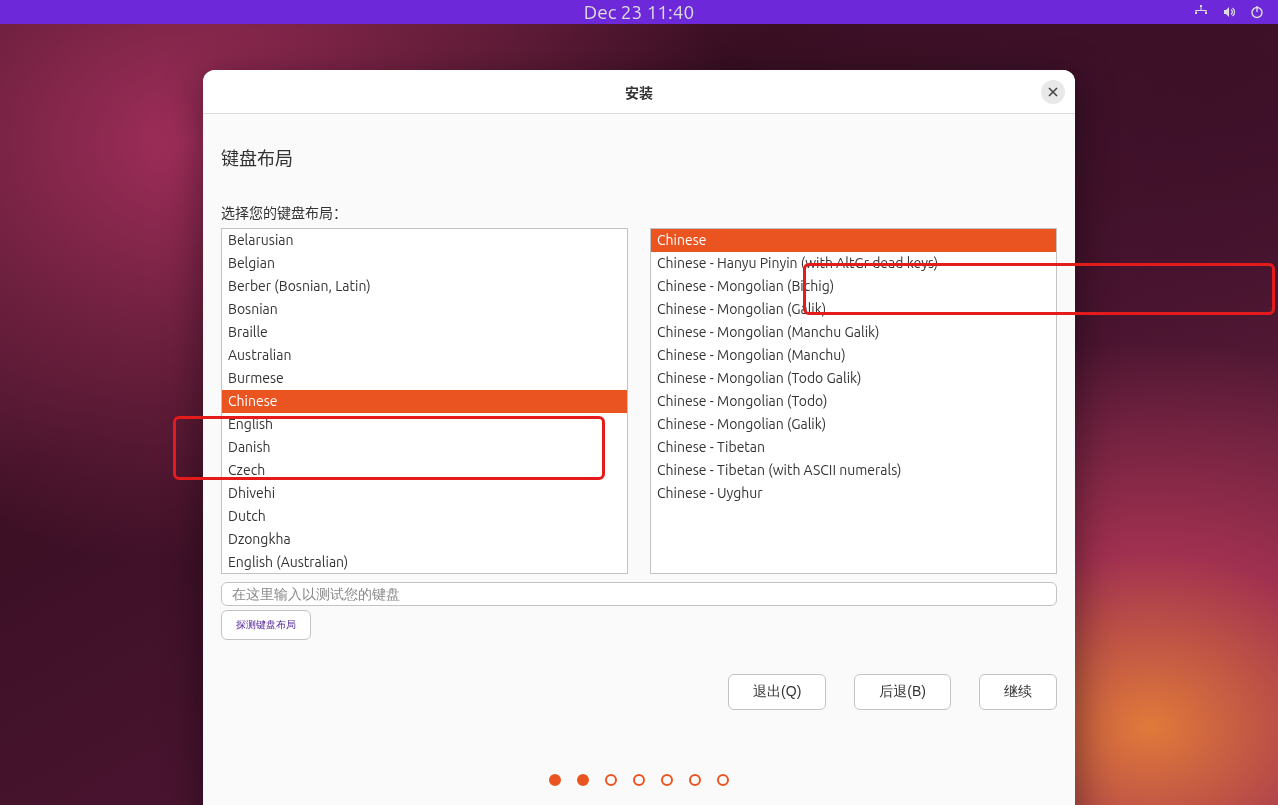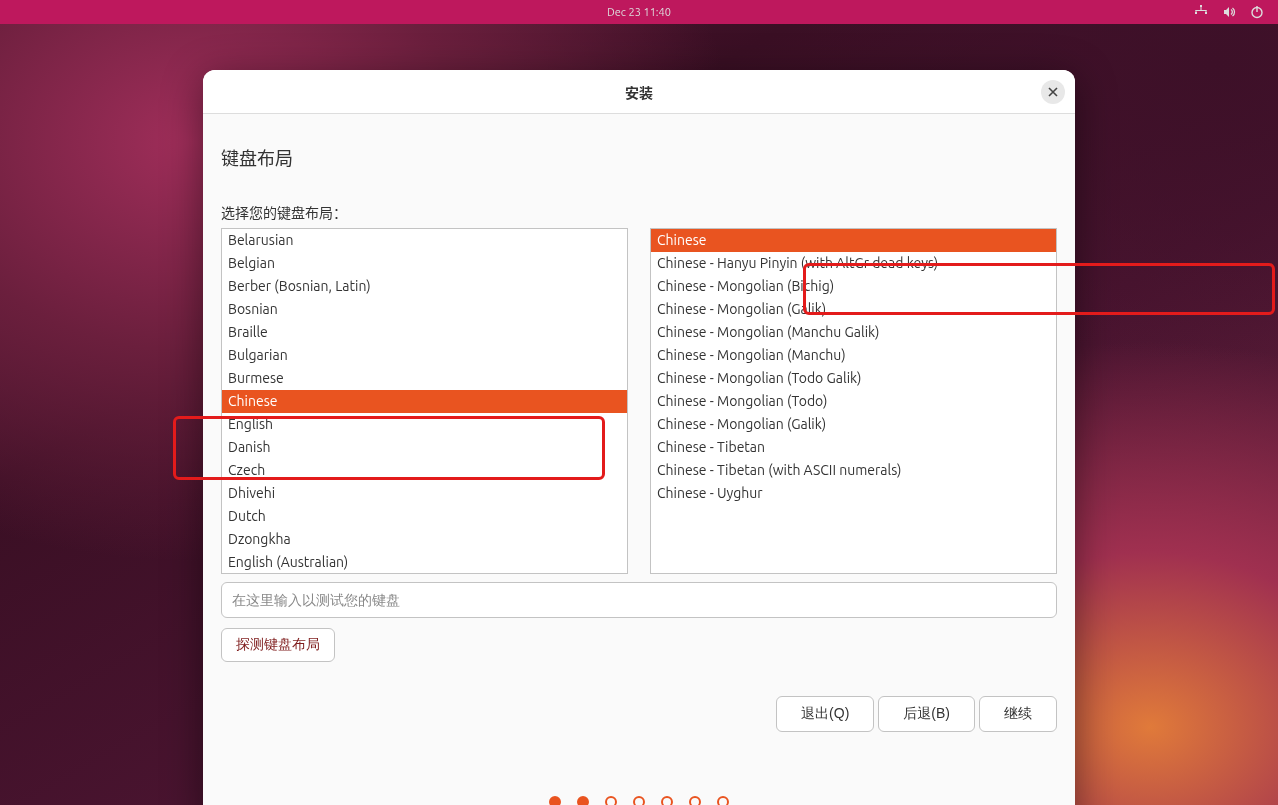--- a/index.html
+++ b/index.html
@@ -1,23 +1,23 @@
 <!DOCTYPE html>
 <html><head>
 <meta charset="utf-8">
 <style>
   * { box-sizing: border-box; }
   html, body { margin: 0; padding: 0; width: 1278px; height: 805px; font-family: "Ubuntu", "Noto Sans CJK SC", sans-serif; }
   body { background: #000; overflow: hidden; }
 
   
   .menubar {
-    width: 100%; height: 24px; background: #be185d; color: #ddd;
+    width: 100%; height: 24px; background: #6d28d9; color: #ddd;
     display: flex; align-items: center; justify-content: center;
-    font-size: 11px; position: relative;
+    font-size: 19px; position: relative;
   }
   .menubar .right-icons {
     position: absolute; right: 14px; top: 0; height: 24px;
     display: flex; align-items: center; gap: 14px;
   }
   .menubar .right-icons span { color: #ddd; display:flex; align-items:center; }
 
   
   .desktop {
     position: absolute; top: 24px; left: 0; width: 1278px; height: 781px;
@@ -53,32 +53,32 @@
   .lists-row { display: flex; gap: 22px; }
   .listbox {
     flex: 1; height: 346px; border: 1px solid #c3c3c3; background: #fff;
     overflow-y: auto; overflow-x: hidden; font-size: 14px; color: #333;
     border-radius: 0;
   }
   .listbox .item { padding: 3px 6px; line-height: 17px; white-space: nowrap; }
   .listbox .item.selected { background: #e95420; color: #fff; }
 
   .test-input {
-    margin-top: 8px; width: 100%; height: 36px; border: 1px solid #c3c3c3;
+    margin-top: 8px; width: 100%; height: 24px; border: 1px solid #c3c3c3;
     border-radius: 6px; padding: 0 10px; font-size: 14px; outline: none; color:#333;
   }
   .test-input::placeholder { color: #888; }
 
   .detect-btn {
-    margin-top: 10px; align-self: flex-start; padding: 7px 14px; font-size: 14px;
-    border: 1px solid #c3c3c3; border-radius: 6px; background: #fff; cursor:pointer; color:#7f1d1d;
+    margin-top: 4px; align-self: flex-start; padding: 7px 14px; font-size: 10px;
+    border: 1px solid #c3c3c3; border-radius: 6px; background: #fff; cursor:pointer; color:#4c1d95;
   }
 
   .nav-buttons {
-    display: flex; gap: 4px; justify-content: flex-end; margin-top: 34px;
+    display: flex; gap: 28px; justify-content: flex-end; margin-top: 34px;
   }
   .nav-buttons button {
     padding: 8px 24px; font-size: 14px; border: 1px solid #c3c3c3;
     border-radius: 6px; background: #fff; cursor:pointer; color:#333;
   }
 
   .dots { display:flex; gap:16px; justify-content:center; margin-top: 64px; }
   .dot { width:12px; height:12px; border-radius:50%; border:2px solid #e95420; }
   .dot.filled { background:#e95420; }
 
@@ -151,21 +151,21 @@
       <div class="heading">键盘布局</div>
       <div class="sublabel">选择您的键盘布局：</div>
 
       <div class="lists-row">
         <div class="listbox" id="list-left">
             <div class="item">Belarusian</div>
             <div class="item">Belgian</div>
             <div class="item">Berber (Bosnian, Latin)</div>
             <div class="item">Bosnian</div>
             <div class="item">Braille</div>
-            <div class="item">Bulgarian</div>
+            <div class="item">Australian</div>
             <div class="item">Burmese</div>
             <div class="item selected">Chinese</div>
             <div class="item">English</div>
             <div class="item">Danish</div>
             <div class="item">Czech</div>
             <div class="item">Dhivehi</div>
             <div class="item">Dutch</div>
             <div class="item">Dzongkha</div>
             <div class="item">English (Australian)</div>
           </div>

